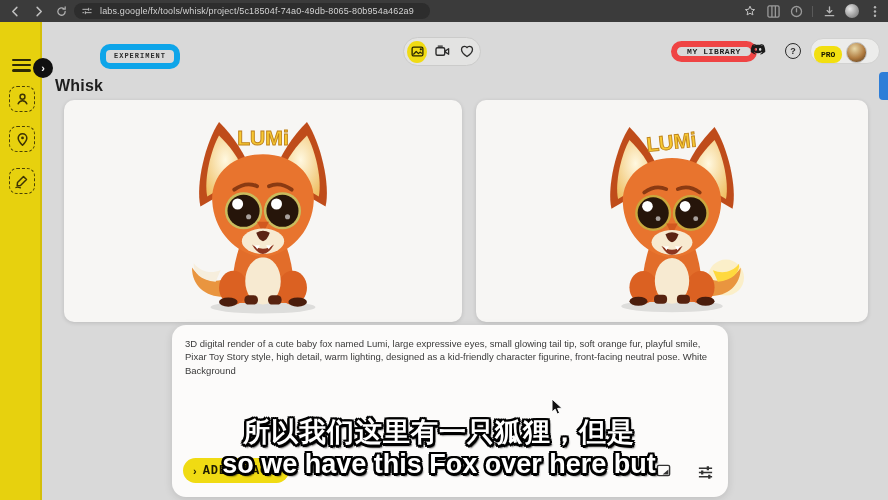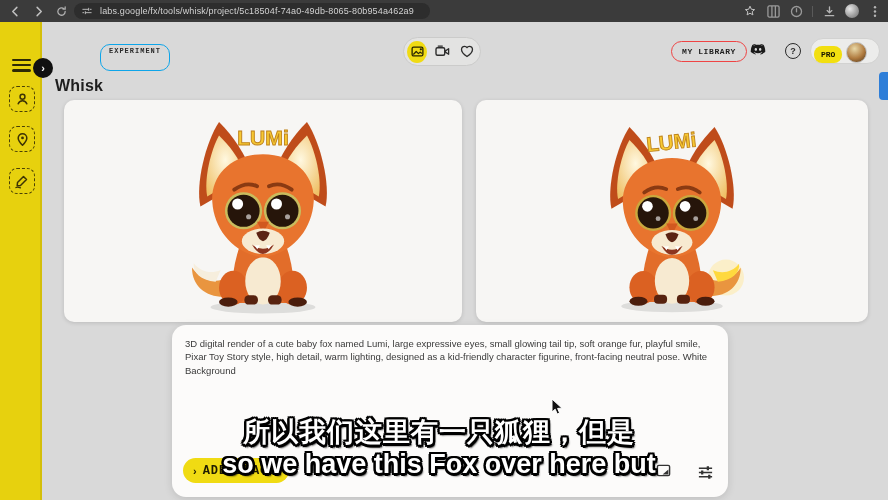--- a/index.html
+++ b/index.html
@@ -21,25 +21,25 @@
   
   .sidebar { position:absolute; left:0; top:22px; width:42px; height:478px; background:#e7d10e; border-right:2px solid #d4bf0a; z-index:5; }
   .hamburger { position:absolute; left:12px; top:37px; width:19px; height:13px; cursor:pointer; }
   .hamburger span { display:block; height:2.2px; background:#2e2a05; border-radius:2px; margin-bottom:3px; }
   .expand-btn { position:absolute; left:33px; top:58px; width:20px; height:20px; border-radius:50%; background:#111; color:#fff; display:flex; align-items:center; justify-content:center; font-size:11px; font-weight:bold; z-index:9; }
   .side-btn { position:absolute; left:9px; width:26px; height:26px; border:1.4px dashed #4a4005; border-radius:8px; display:flex; align-items:center; justify-content:center; color:#3d3405; }
   .side-btn svg { display:block; }
 
   
   .app-title { position:absolute; left:55px; top:41px; font-size:16px; font-weight:bold; color:#1e1e1e; letter-spacing:.2px;margin-top:36px; }
-  .exp-badge { position:absolute; left:100px; top:44px; border:1px solid #0ea5e9; border-radius:10px; padding:2px 8px 15px; font-family:"Liberation Mono", monospace; font-size:7px; letter-spacing:1px; color:#2c2c2c; font-weight:bold; }
+  .exp-badge { position:absolute; left:100px; top:44px; border:6px solid #0ea5e9; border-radius:10px; padding:2px 8px 3px; font-family:"Liberation Mono", monospace; font-size:7px; letter-spacing:1px; color:#2c2c2c; font-weight:bold; }
   .mode-pill { position:absolute; left:403px; top:37px; width:78px; height:29px; background:#e3e3e2; border:1px solid #cbcbca; border-radius:15px; display:flex; align-items:center; padding:0 3px; gap:5px; }
   .mode-item { width:22px; height:22px; border-radius:50%; display:flex; align-items:center; justify-content:center; color:#2c2c2c; }
   .mode-item.sel { background:#f0db13; }
-  .mylib-btn { position:absolute; left:671px; top:41px; height:21px; border:1px solid #ef4444; border-radius:11px; display:flex; align-items:center; padding:0 10px; font-family:"Liberation Mono", monospace; font-size:8px; font-weight:bold; letter-spacing:.6px; color:#1e1e1e; }
+  .mylib-btn { position:absolute; left:671px; top:41px; height:21px; border:6px solid #ef4444; border-radius:11px; display:flex; align-items:center; padding:0 10px; font-family:"Liberation Mono", monospace; font-size:8px; font-weight:bold; letter-spacing:.6px; color:#1e1e1e; }
   .discord-btn { position:absolute; left:749px; top:43px; width:18px; height:16px; color:#1b1b1b; }
   .help-btn { position:absolute; left:785px; top:43px; width:16px; height:16px; border:1.6px solid #2a2a2a; border-radius:50%; display:flex; align-items:center; justify-content:center; font-size:9px; font-weight:bold; color:#2a2a2a; }
   .account-pill { position:absolute; left:810px; top:38px; width:70px; height:26px; background:#ececeb; border:1px solid #d2d2d1; border-radius:14px; display:flex; align-items:flex-end; padding:0 3px; gap:4px; }
   .pro-chip { background:#f2df10; border-radius:8px; height:17px; padding:0 7px; display:flex; align-items:center; font-family:"Liberation Mono", monospace; font-size:8px; font-weight:bold; color:#161400; }
   .avatar { width:21px; height:21px; border-radius:50%; background:radial-gradient(circle at 40% 30%, #e9d9a8, #b07b3f 55%, #4d3318); border:1px solid #bdbdbd; }
 
   
   .img-card { position:absolute; top:100px; height:222px; background:#f7f6f4; border-radius:10px; box-shadow:0 1px 4px rgba(0,0,0,.14); display:flex; align-items:flex-end; justify-content:center; overflow:hidden; }
   .img-card svg { display:block; }
 

